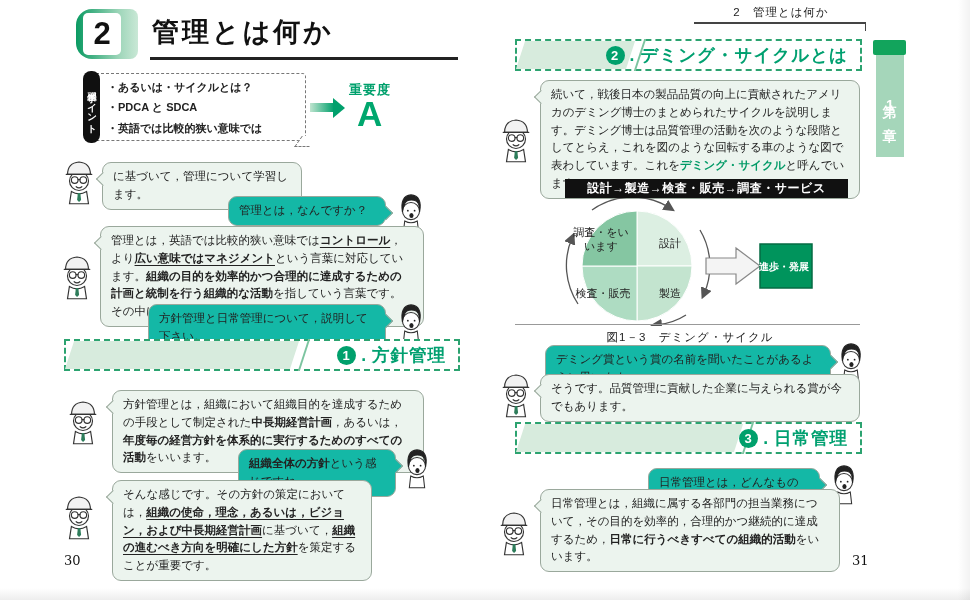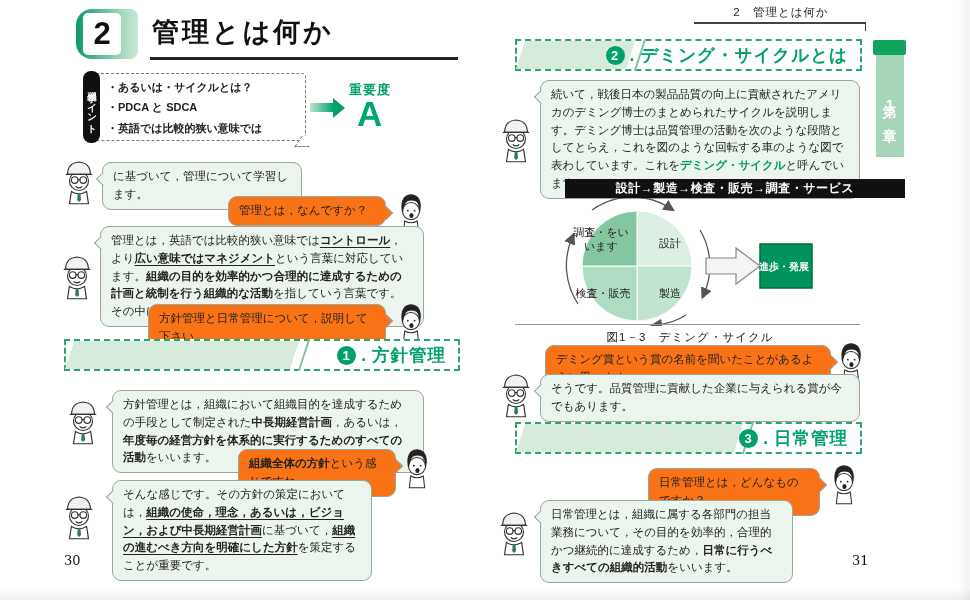--- a/index.html
+++ b/index.html
@@ -25,21 +25,21 @@
   .learnbox ul{margin:3px 0 0 14px;padding:0;list-style:none;font-size:11px;line-height:1.85;font-weight:bold;color:#222;}
   .learnbox .tailmark{position:absolute;right:-8px;bottom:-7px;width:14px;height:10px;
             border-left:1.6px dashed #777;border-bottom:1.6px dashed #777;transform:skewX(-35deg);background:#fff;}
   .imp-arrow{left:310px;top:103px;width:24px;height:9px;background:linear-gradient(90deg,#bfe4cf,#00a06c);}
   .imp-arrow::after{content:"";position:absolute;right:-11px;top:-5.5px;border-left:12px solid #00a06c;
             border-top:10px solid transparent;border-bottom:10px solid transparent;}
   .imp-label{left:349px;top:81px;font-size:13px;font-weight:bold;color:#00a06c;letter-spacing:1px;}
   .imp-grade{left:357px;top:94px;font-size:35px;font-weight:bold;color:#00a76e;}
 
   
-  .bubble{position:absolute;border:1px solid #9aa89c;border-radius:9px;background:#f97316;
+  .bubble{position:absolute;border:1px solid #9aa89c;border-radius:9px;background:#14b8a6;
           padding:5px 10px;font-size:11.5px;line-height:1.55;box-sizing:border-box;}
   .bubble.teacher{background:#ecf4ee;}
   .tail-l::before{content:"";position:absolute;left:-5.5px;top:11px;width:9px;height:9px;background:inherit;
           border-left:1px solid #9aa89c;border-bottom:1px solid #9aa89c;transform:rotate(45deg);}
   .tail-r::before{content:"";position:absolute;right:-5.5px;top:11px;width:9px;height:9px;background:inherit;
           border-right:1px solid #9aa89c;border-top:1px solid #9aa89c;transform:rotate(45deg);}
   .seg-b{font-weight:bold;}
   .seg-u{text-decoration:underline;text-underline-offset:2.5px;font-weight:bold;}
   .seg-g{color:#009a66;font-weight:bold;}
   .face{position:absolute;width:38px;height:48px;}
@@ -60,21 +60,21 @@
   .runhead-rule{left:694px;top:22px;width:172px;height:1.5px;background:#444;}
   .runhead-tick{left:864.5px;top:22px;width:1.5px;height:9px;background:#444;}
 
   .chaptab-top{left:873px;top:40px;width:33px;height:15px;background:#12a45c;border-radius:2px;}
   .chaptab{left:876px;top:55px;width:28px;height:102px;background:#a5d6ba;
            display:flex;align-items:center;justify-content:center;}
   .chaptab span{writing-mode:vertical-rl;text-orientation:upright;color:#fff;font-weight:bold;
            font-size:14px;letter-spacing:3px;}
 
   
-  .banner{left:565px;top:179px;width:340px;height:19px;background:#111;color:#fff;font-weight:bold;
+  .banner{left:565px;top:179px;width:283px;height:19px;background:#111;color:#fff;font-weight:bold;
           font-size:12px;display:flex;align-items:center;justify-content:center;letter-spacing:0.5px;}
   .qlabel{position:absolute;font-size:11px;color:#222;text-align:center;line-height:1.25;}
   .resultlabel{left:759px;top:260px;width:50px;text-align:center;color:#fff;font-weight:bold;font-size:10px;}
   .fig-rule{left:515px;top:324px;width:345px;height:1.2px;background:#999;}
   .fig-caption{left:560px;top:330px;width:260px;text-align:center;font-size:11.5px;color:#222;letter-spacing:1px;}
 
   .pagenum{font-size:13px;color:#111;font-family:"DejaVu Serif","Liberation Serif",serif;}
 
   .edge-shadow-bottom{left:0;top:588px;width:970px;height:12px;
           background:linear-gradient(180deg,rgba(0,0,0,0),rgba(0,0,0,0.07));}
@@ -332,19 +332,19 @@
           <path d="M8 18 Q8 6 20 5 Q32 6 32 18 Z" fill="#f2f2f2"></path>
           <path d="M6.5 18 H33.5"></path>
           <circle cx="15.5" cy="24" r="3.5"></circle>
           <circle cx="24.5" cy="24" r="3.5"></circle>
           <path d="M19 23.5 h2" fill="none"></path>
           <path d="M17 31 Q20 33.5 23 31" fill="none"></path>
           <path d="M12 36 Q20 41 28 36 L30 49 H10 Z"></path>
           <path d="M18.8 37.5 h2.6 l0.8 7.5 l-2.1 2.2 l-2.1-2.2 z" fill="#2e7d5b" stroke="none"></path>
         </g>
       </svg></div>
-  <div class="bubble teacher tail-l" style="left:540px;top:500px;width:253px;"><span>日常管理とは，組織に属する各部門の担当業務について，その目的を効率的，合理的かつ継続的に達成するため，</span><span class="seg-b">日常に行うべきすべての組織的活動</span><span>をいいます。</span></div>
+  <div class="bubble teacher tail-l" style="left:540px;top:489px;width:300px;"><span>日常管理とは，組織に属する各部門の担当業務について，その目的を効率的，合理的かつ継続的に達成するため，</span><span class="seg-b">日常に行うべきすべての組織的活動</span><span>をいいます。</span></div>
 
   <div class="abs pagenum" style="left:852px;top:553px;">31</div>
 
   <div class="abs edge-shadow-bottom"></div>
   <div class="abs edge-shadow-right"></div>
 </div>
 
 </body></html>

